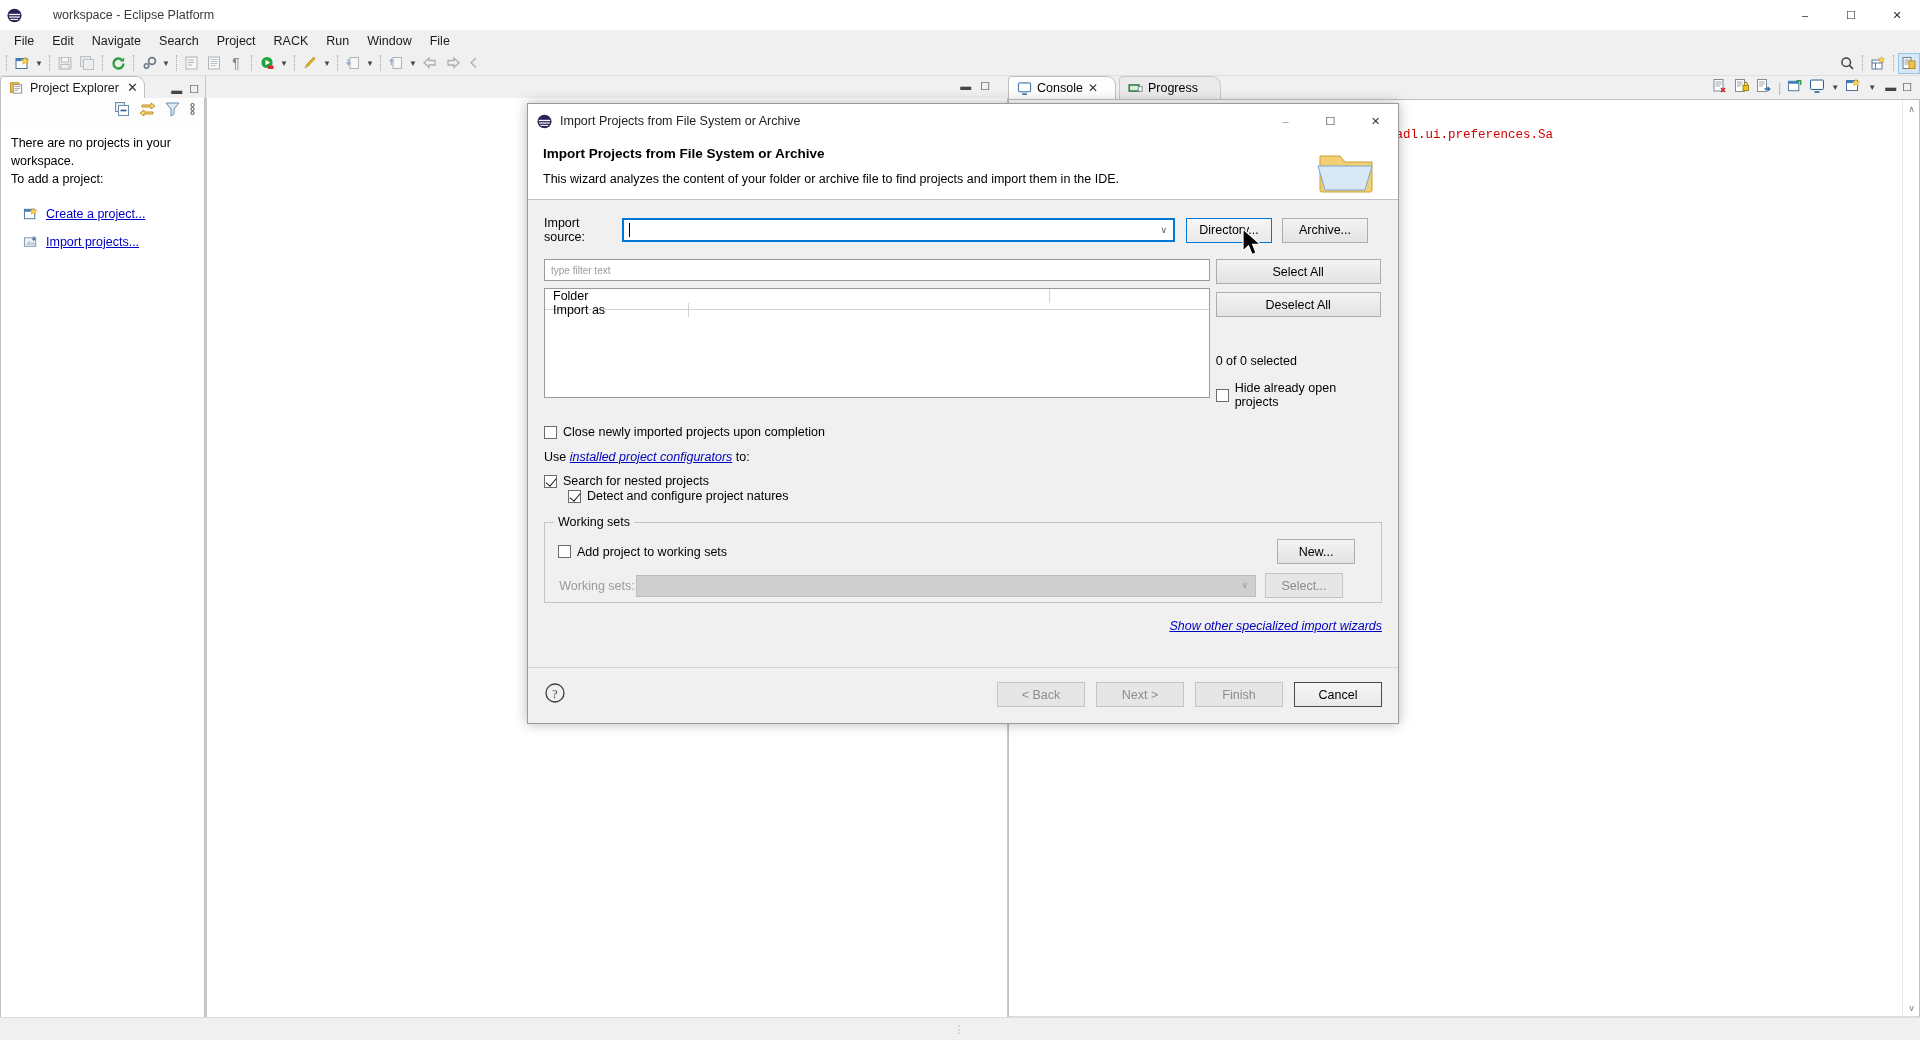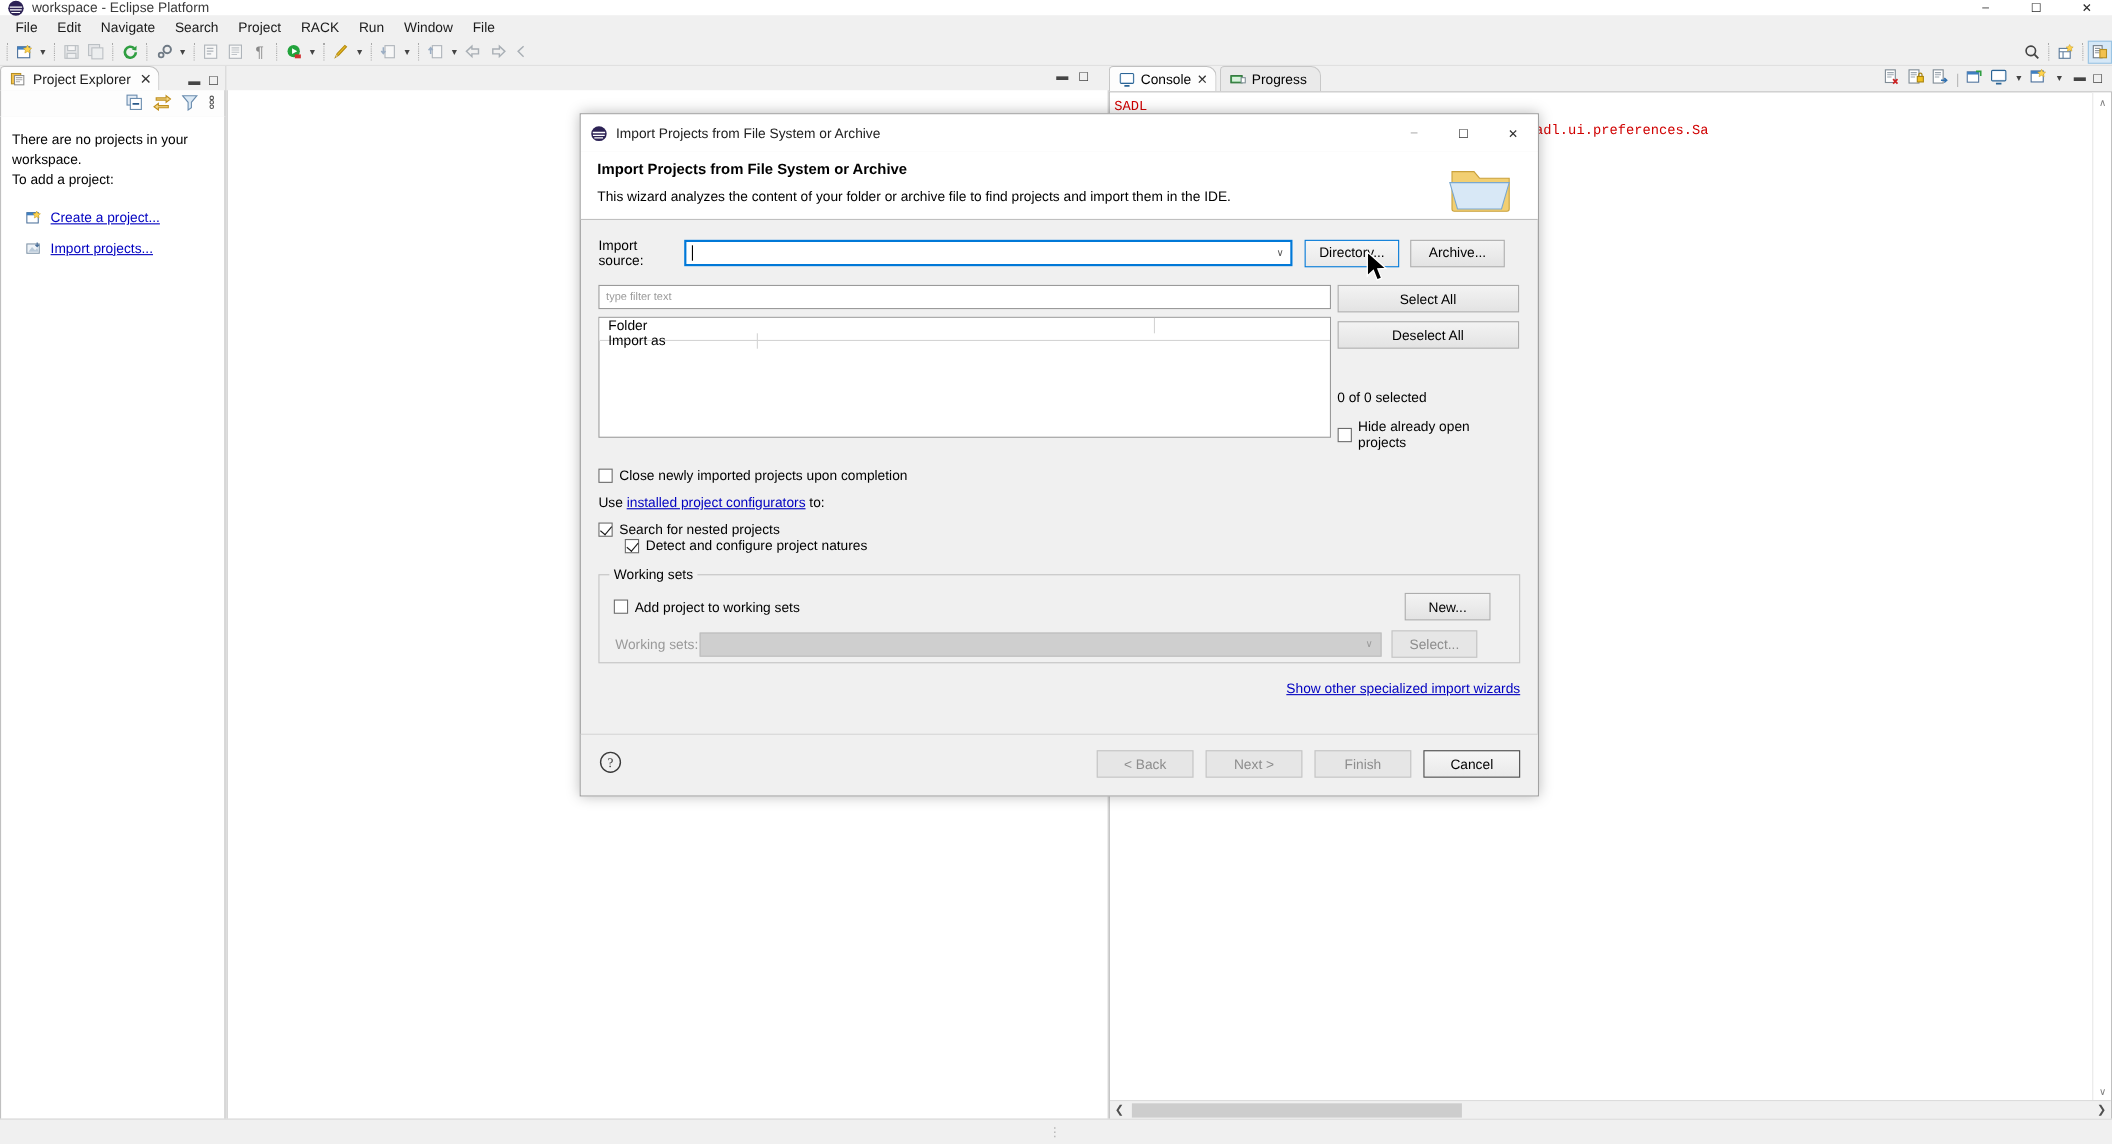--- a/index.html
+++ b/index.html
@@ -9,22 +9,23 @@
     overflow: hidden;
     font-family: "Liberation Sans", sans-serif;
     font-size: 13px;
     color: #000;
     background: #ffffff;
   }
   .app { position: relative; width: 1920px; height: 1040px; background:#f0f0f0; }
 
   
   .titlebar {
-    height: 14px; background:#ffffff; display:flex; align-items:center;
+    height: 30px; background:#ffffff; display:flex; align-items:center;
     border-bottom: 0px solid #e5e5e5;
+    gap: 24px;
   }
   .titlebar .eclipse-logo {
     width:15px;height:15px;margin-left:7px;margin-right:7px;flex:0 0 auto;
   }
   .titlebar .title-text { font-size:12.5px; color:#3b3b3b; }
   .win-controls { margin-left:auto; display:flex; height:23px; }
   .win-btn { width:46px; height:23px; display:flex;align-items:center;justify-content:center;
     font-size:11px; color:#2b2b2b; }
 
   
@@ -66,21 +67,21 @@
   
   .center-area { flex:1 1 auto; position:relative; background:#f0f0f0; }
   .editor-tabrow { height:22px; background:#f0f0f0; position:relative; }
   .editor-winbtns { position:absolute; right:18px; top:4px; display:flex; gap:9px;}
   .editor-blank { position:absolute; left:0; right:0; top:22px; bottom:17px; background:#ffffff;
     border:1px solid #c8c8c8; border-top:none;}
 
   
   .console-panel { width:912px; height:958px; display:flex; flex-direction:column; background:#f0f0f0;}
   .console-tabrow { height:23px; display:flex; align-items:flex-end; background:#f0f0f0; position:relative;}
-  .console-tab { height:23px; display:flex; align-items:center; padding:0 7px 0 8px;
+  .console-tab { height:23px; display:flex; align-items:center; padding:0 17px 0 8px;
     background:#fdfdfd; border:1px solid #c0c0c0; border-bottom:none; border-radius:4px 9px 0 0;
     font-size:12.5px; }
   .console-tab.inactive { background:#eaeaea; border-color:#c8c8c8; margin-left:3px; }
   .console-tab .tab-label{ margin:0 5px; }
   .console-tools { margin-left:auto; display:flex; align-items:center; gap:6px; padding-right:8px; padding-bottom:2px;}
   .console-body { flex:1 1 auto; background:#ffffff; border:1px solid #c0c0c0; position:relative; overflow:hidden;}
   .console-line { font-family:"Liberation Mono", monospace; font-size:12.5px; color:#d00000;
      white-space:pre; position:absolute; left:4px; top:28px; }
   .console-line2 { font-family:"Liberation Mono", monospace; font-size:12.5px; color:#d00000;
      white-space:pre; position:absolute; left:4px; top:6px; }
@@ -151,21 +152,21 @@
      border-right:1px solid #d4d4d4; }
 
   .cb { width:13px; height:13px; border:1px solid #6b6b6b; background:#fff; display:inline-block;
      position:relative; flex:0 0 auto; }
   .cb.checked::after {
     content:""; position:absolute; left:3px; top:0px; width:5px; height:9px;
     border:solid #1a1a1a; border-width:0 1.6px 1.6px 0; transform:rotate(40deg);
   }
   .cbrow { display:flex; align-items:center; gap:6px; font-size:12.5px; }
 
-  .link { color:#0000c0; text-decoration:underline; font-size:12.5px; }
+  .link { color:#0000c0; text-decoration:underline; font-size:12.5px;font-style:italic; }
 
   .group {
     border:1px solid #c4c4c4; position:relative;
   }
   .group-title { position:absolute; left:9px; top:-8px; background:#f0f0f0; padding:0 4px; font-size:12.5px;}
 
   .disabled-combo { height:22px; background:#cfcfcf; border:1px solid #bdbdbd; position:relative;}
   .disabled-combo .caret{ position:absolute; right:7px; top:4px; font-size:9px; color:#9a9a9a;}
 
   .dlg-footer { position:absolute; left:0; right:0; bottom:0; height:56px; background:#f0f0f0;

